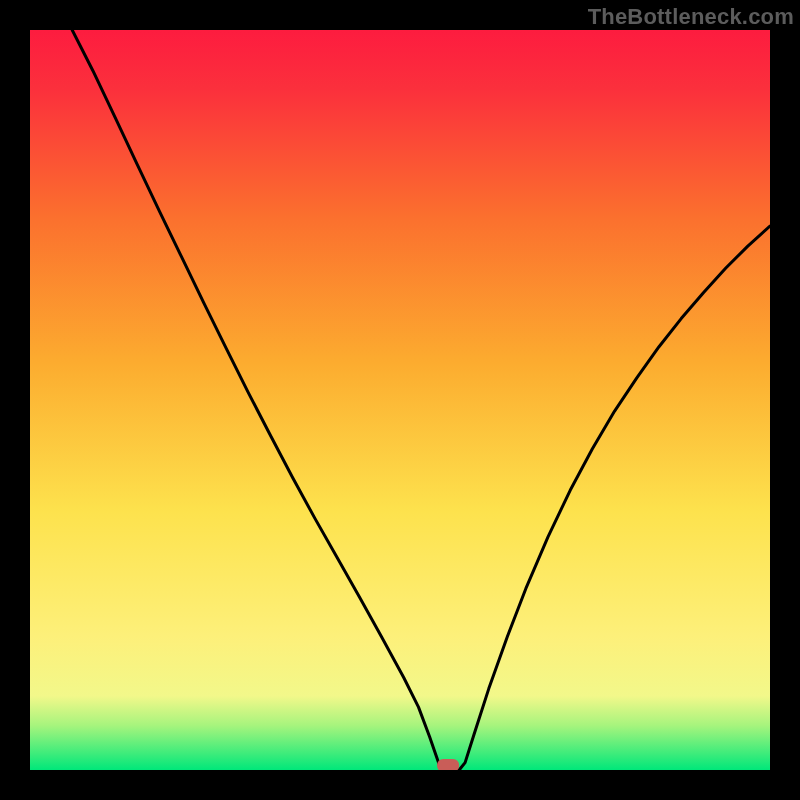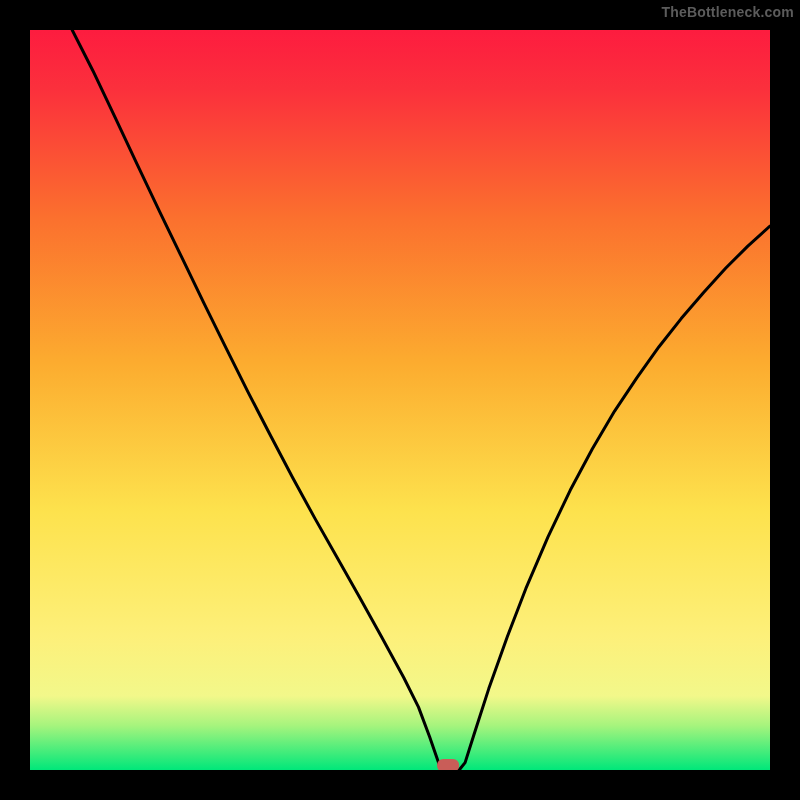--- a/index.html
+++ b/index.html
@@ -22,21 +22,21 @@
     top: 30px;
     width: 740px;
     height: 740px;
     overflow: hidden;
   }
   .watermark {
     position: absolute;
     top: 4px;
     right: 6px;
     font-family: Arial, Helvetica, sans-serif;
-    font-size: 14px;
+    font-size: 22px;
     font-weight: 600;
     color: #5c5c5c;
     letter-spacing: 0.2px;
   }
 </style>
 </head>
 <body>
 
 <div class="frame">
   <div class="watermark">TheBottleneck.com</div>

